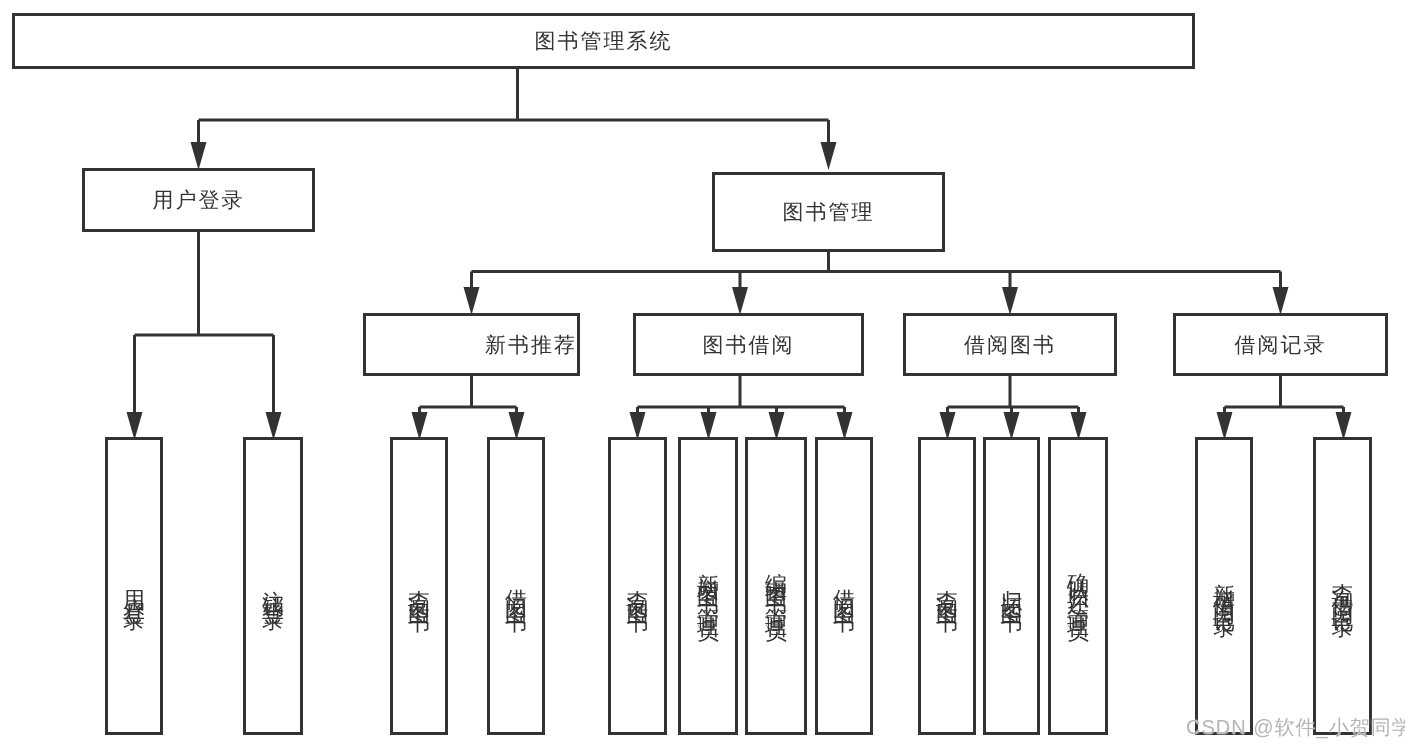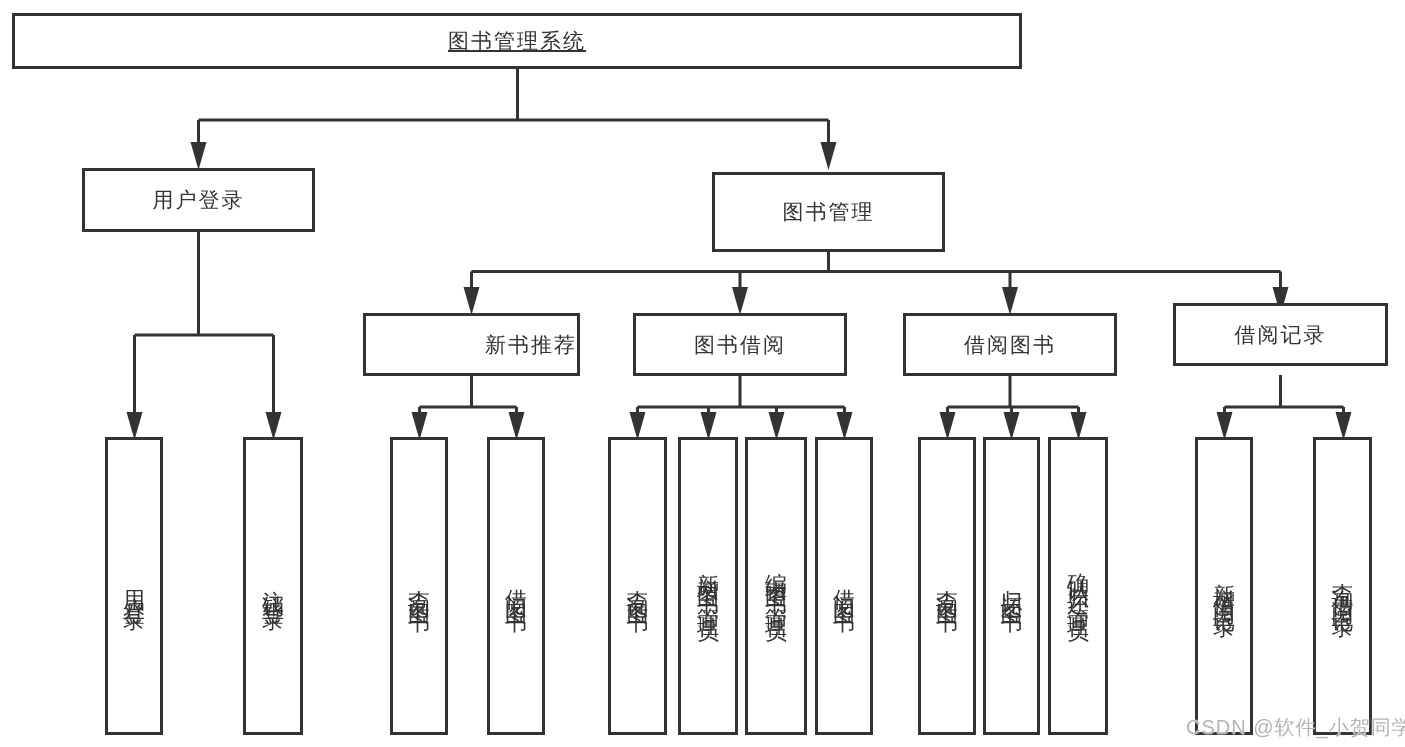--- a/index.html
+++ b/index.html
@@ -94,41 +94,41 @@
       <polygon points="768.5,412 784.5,412 776.5,440"></polygon>
       <polygon points="836.5,412 852.5,412 844.5,440"></polygon>
       <polygon points="939.5,412 955.5,412 947.5,440"></polygon>
       <polygon points="1003.5,412 1019.5,412 1011.5,440"></polygon>
       <polygon points="1070.5,412 1086.5,412 1078.5,440"></polygon>
       <polygon points="1216.5,412 1232.5,412 1224.5,440"></polygon>
       <polygon points="1335.5,412 1351.5,412 1343.5,440"></polygon>
     </g>
   </svg>
 
-  <div class="box" style="left:12px; top:13px; width:1010px; height:56px;text-decoration:underline;">
+  <div class="box" style="left:12px; top:13px; width:1183px; height:56px;">
     <span class="h-label">图书管理系统</span>
   </div>
 
   <div class="box" style="left:82px; top:168px; width:233px; height:64px;">
     <span class="h-label">用户登录</span>
   </div>
   <div class="box" style="left:712px; top:172px; width:233px; height:80px;">
     <span class="h-label">图书管理</span>
   </div>
 
   <div class="box" style="left:363px; top:313px; width:217px; height:63px;justify-content:flex-end;">
     <span class="h-label">新书推荐</span>
   </div>
-  <div class="box" style="left:633px; top:313px; width:214px; height:63px;">
+  <div class="box" style="left:633px; top:313px; width:231px; height:63px;">
     <span class="h-label">图书借阅</span>
   </div>
   <div class="box" style="left:903px; top:313px; width:214px; height:63px;">
     <span class="h-label">借阅图书</span>
   </div>
-  <div class="box" style="left:1173px; top:303px; width:215px; height:63px;">
+  <div class="box" style="left:1173px; top:313px; width:215px; height:63px;">
     <span class="h-label">借阅记录</span>
   </div>
 
   <div class="box" style="left:105px; top:437px; width:58px; height:298px;">
     <span class="v-label">用户登录</span>
   </div>
   <div class="box" style="left:243px; top:437px; width:60px; height:298px;">
     <span class="v-label">注销登录</span>
   </div>
 

